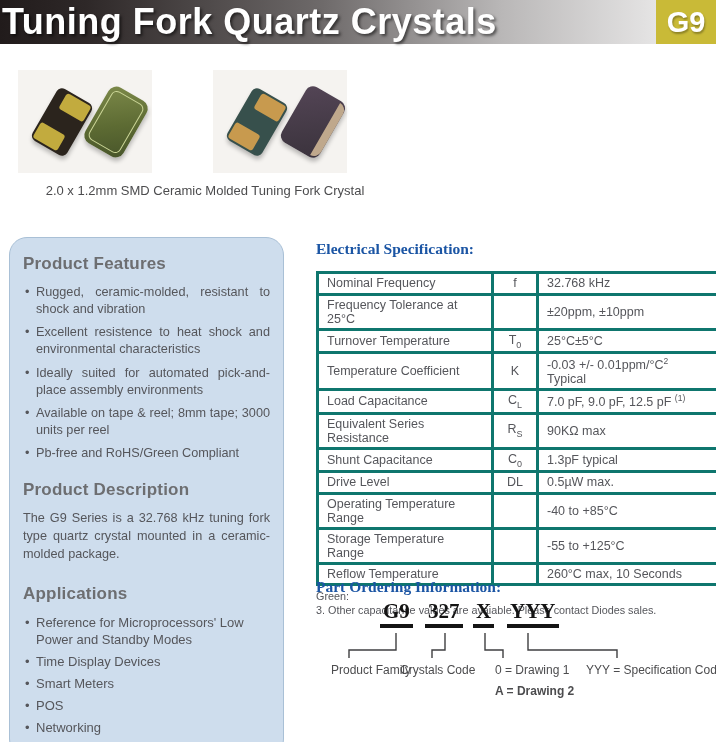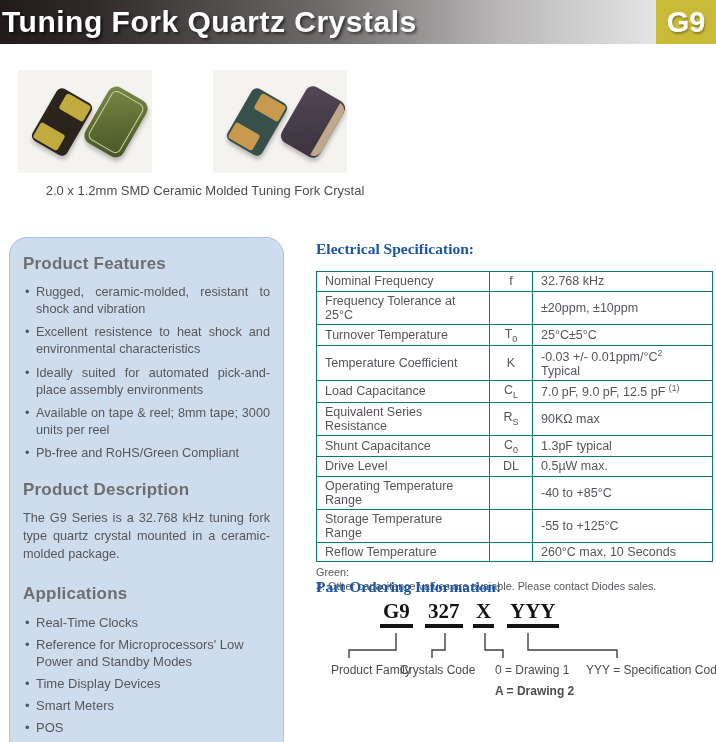--- a/index.html
+++ b/index.html
@@ -2,21 +2,21 @@
 <html><head>
 <meta charset="utf-8">
 <style>
   html,body{margin:0;padding:0;background:#ffffff;}
   .page{position:relative;width:716px;height:742px;background:#ffffff;overflow:hidden;
         font-family:"Liberation Sans",sans-serif;color:#55565b;}
 
   
   .hdr{position:absolute;left:0;top:0;width:716px;height:44px;
        background:linear-gradient(90deg,#211b1b 0%,#2e2828 12%,#6e6a6a 45%,#b9b7b7 70%,#e6e5e5 92%,#e8e7e7 100%);}
-  .hdr h1{margin:0;padding:0 0 0 2px;font-size:30px;line-height:44px;font-weight:bold;
+  .hdr h1{margin:0;padding:0 0 0 2px;font-size:36px;line-height:44px;font-weight:bold;
           color:#ffffff;letter-spacing:.5px;text-shadow:2px 2px 3px rgba(0,0,0,.55);}
   .badge{position:absolute;right:0;top:0;width:60px;height:44px;background:#c9ba37;
          color:#ffffff;font-size:29px;font-weight:bold;text-align:center;line-height:44px;
          text-shadow:1px 2px 2px rgba(0,0,0,.30);}
 
   
   .photo{position:absolute;top:70px;width:134px;height:103px;background:#f5f3f0;}
   .photo-1{left:18px;} .photo-2{left:213px;}
   .xtal{position:absolute;border-radius:6px;box-shadow:2px 3px 4px rgba(0,0,0,.25);}
   .xtal .pad{position:absolute;border-radius:3px;}
@@ -45,21 +45,21 @@
               line-height:1.35;text-align:justify;color:#55565b;}
   .sidebar li::before{content:"•";position:absolute;left:2px;top:0;color:#55565b;}
   .sidebar ul.apps{margin-bottom:0;}
   .sidebar ul.apps li{margin-bottom:4.5px;text-align:left;font-size:13px;}
   .sidebar p{margin:0 0 20px 0;font-size:12.7px;line-height:1.4;text-align:justify;color:#55565b;}
 
   
   .spec{position:absolute;left:316px;top:240px;width:392px;}
   .blue-h{margin:0;font-family:"Liberation Serif",serif;font-size:15.5px;font-weight:bold;color:#1b55a4;}
   table.spec-t{border-collapse:collapse;margin-top:13px;width:391px;table-layout:fixed;}
-  table.spec-t td{border:1px solid #0f766e;font-size:12.5px;color:#55565b;padding:2px 8px;height:14.5px;}
+  table.spec-t td{border:3px solid #0f766e;font-size:12.5px;color:#55565b;padding:2px 8px;height:14.5px;}
   td.c-param{width:156px;}
   td.c-sym{width:26px;text-align:center;}
   td.c-val{width:163px;padding-left:13px;}
   table.spec-t sub{font-size:9px;}
   table.spec-t sup{font-size:8.5px;}
   .note{margin-top:4px;font-size:10.8px;line-height:1.25;color:#55565b;}
 
   
   .ordering{position:absolute;left:316px;top:578px;width:402px;height:130px;}
   .pn{position:absolute;top:22px;font-family:"Liberation Serif",serif;font-size:21px;font-weight:bold;
@@ -107,21 +107,20 @@
         <li>Rugged, ceramic-molded, resistant to shock and vibration</li>
         <li>Excellent resistence to heat shock and environmental characteristics</li>
         <li>Ideally suited for automated pick-and-place assembly environments</li>
         <li>Available on tape &amp; reel; 8mm tape;  3000 units per reel</li>
         <li>Pb-free and RoHS/Green Compliant</li>
       </ul>
     <h2>Product Description</h2>
     <p>The G9 Series is a 32.768 kHz tuning fork type quartz crystal mounted in a ceramic-molded package.</p>
     <h2>Applications</h2>
     <ul id="applications-list" class="apps">
-        <li>Real-Time Clocks</li>
         <li>Reference for Microprocessors' Low Power and Standby Modes</li>
         <li>Time Display Devices</li>
         <li>Smart Meters</li>
         <li>POS</li>
         <li>Networking</li>
       </ul>
   </aside>
 
   <section class="spec">
     <h3 class="blue-h">Electrical Specification:</h3>

